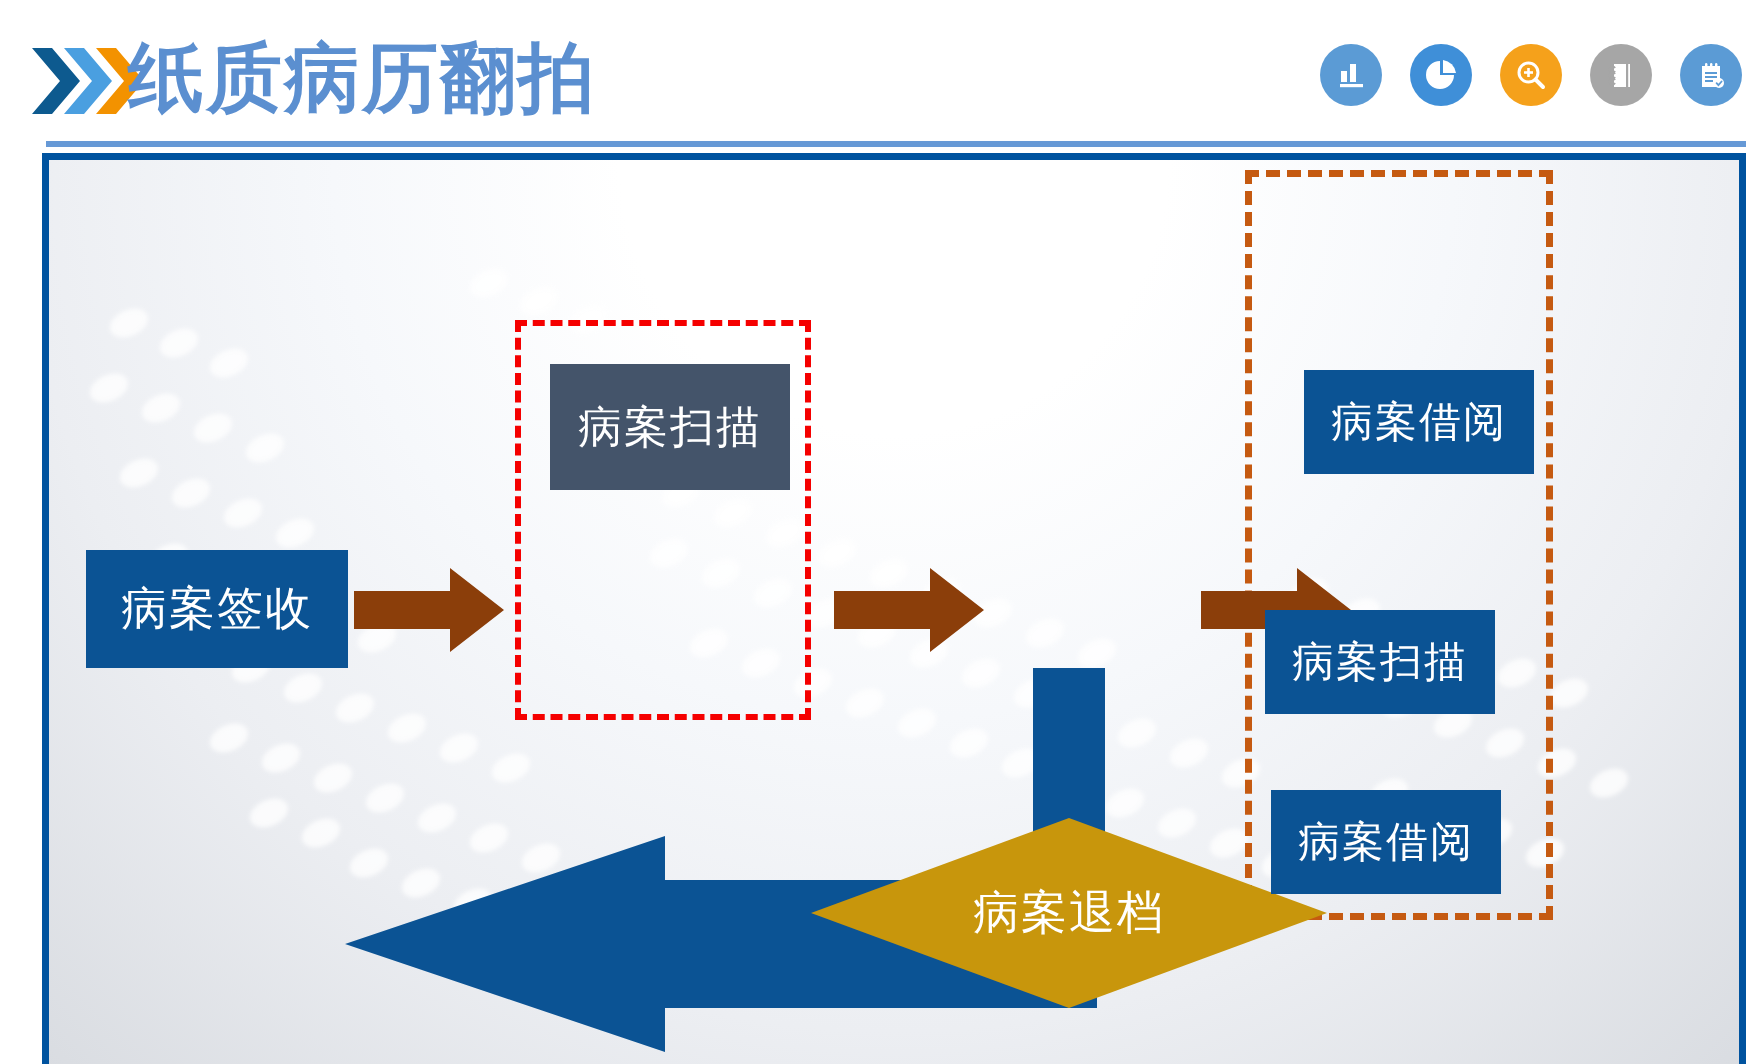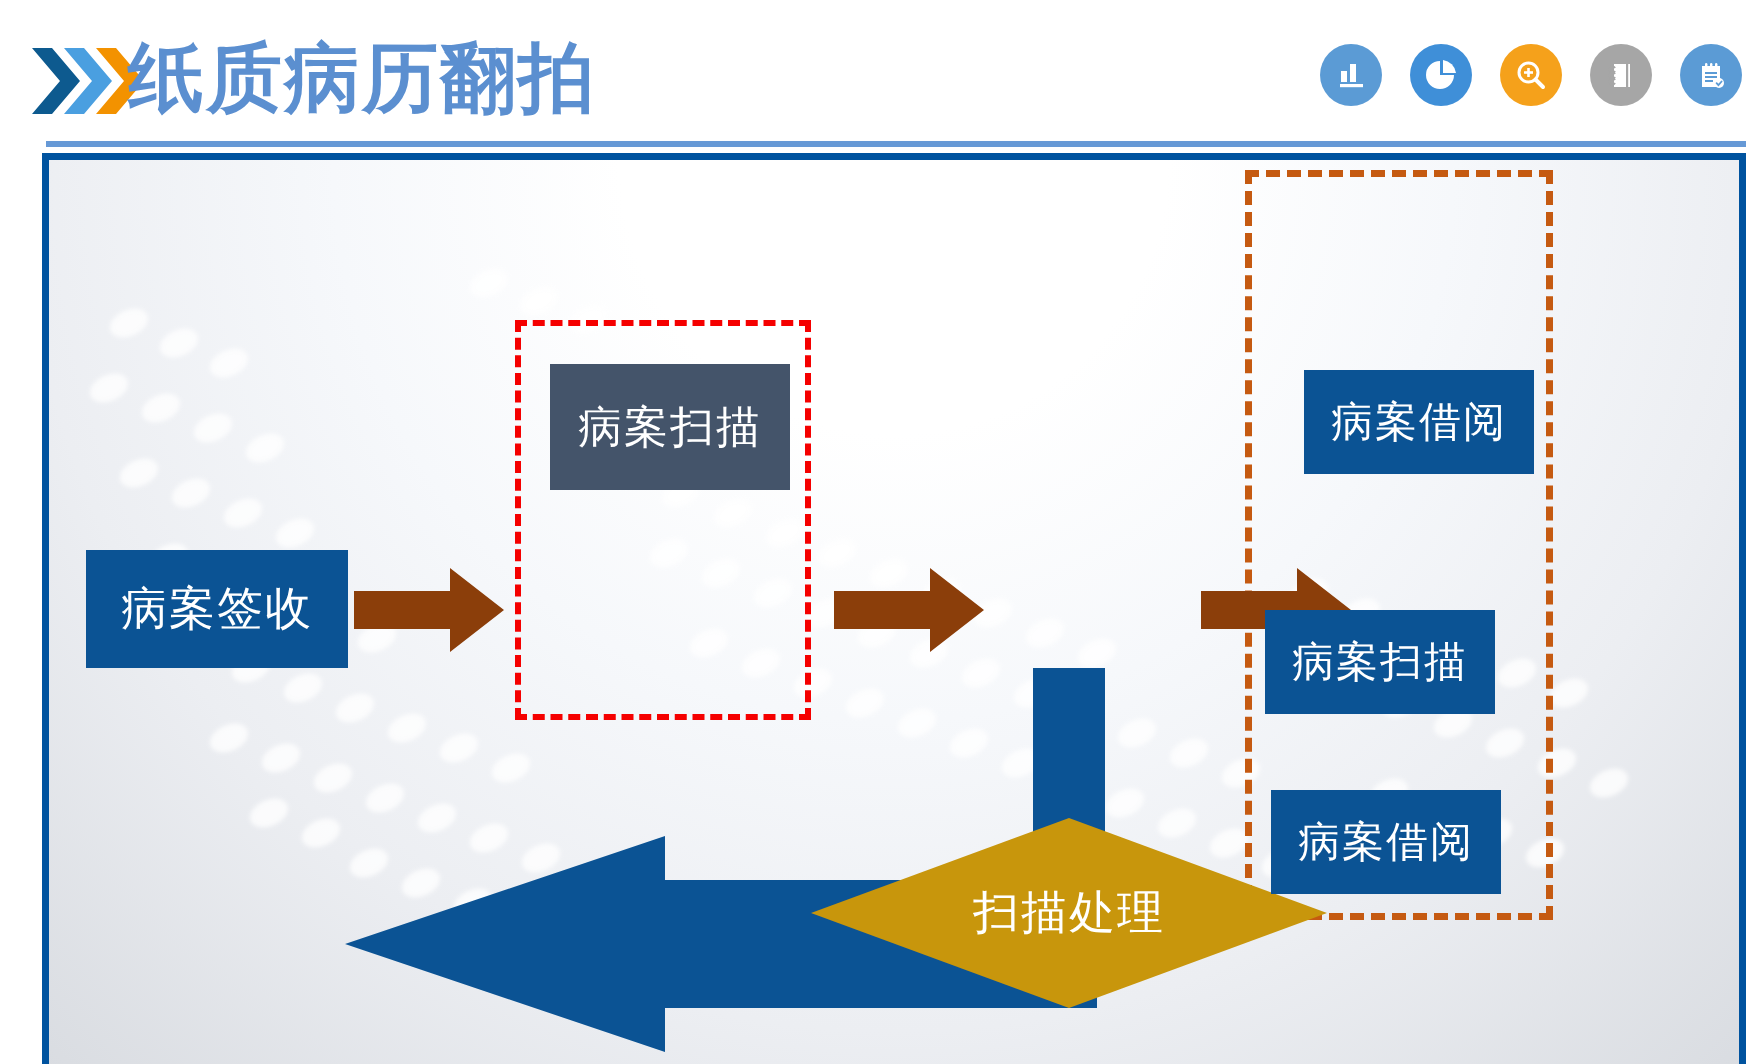--- a/index.html
+++ b/index.html
@@ -286,21 +286,21 @@
                  L360 208
                  L792 208
                  Q792 144 792 80 Z" fill="#0b5394"></path>
       </svg>
     </div>
 
     <div class="diamond" style="left:762px;top:658px;width:516px;height:190px;">
       <svg width="516" height="190" viewBox="0 0 516 190">
         <polygon points="258,0 516,95 258,190 0,95" fill="#c8960c"></polygon>
       </svg>
-      <div class="dlabel" style="left:0;top:0;width:516px;height:190px;display:flex;align-items:center;justify-content:center;font-size:46px;">扫描处理</div>
+      <div class="dlabel" style="left:0;top:0;width:516px;height:190px;display:flex;align-items:center;justify-content:center;font-size:46px;">病案退档</div>
     </div>
 
 
     <div class="node node-blue" style="left:1255px;top:210px;width:230px;height:104px;font-size:42px;">
       <span>病案借阅</span>
     </div>
 
     <div class="node node-blue" style="left:1216px;top:450px;width:230px;height:104px;font-size:42px;">
       <span>病案扫描</span>
     </div>

